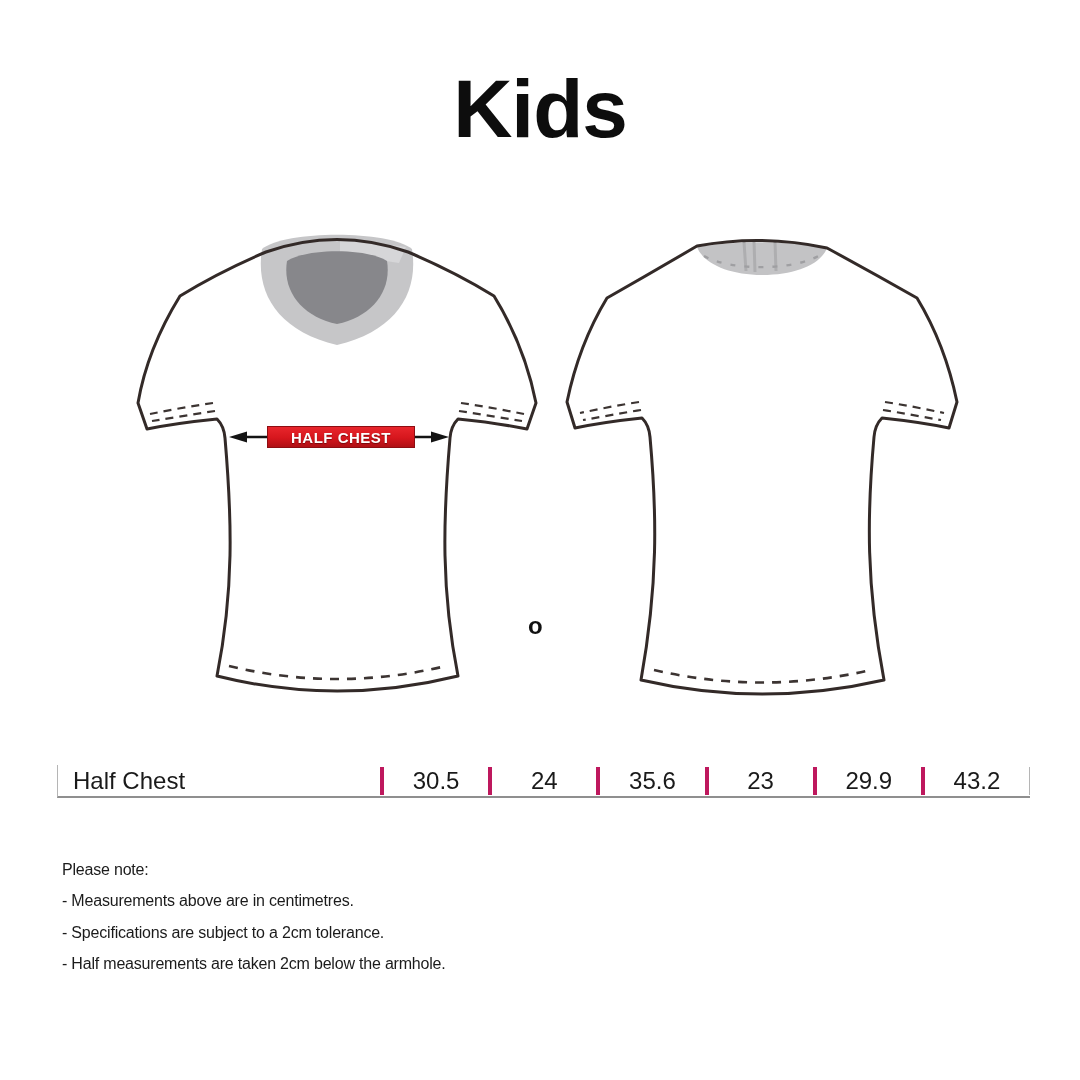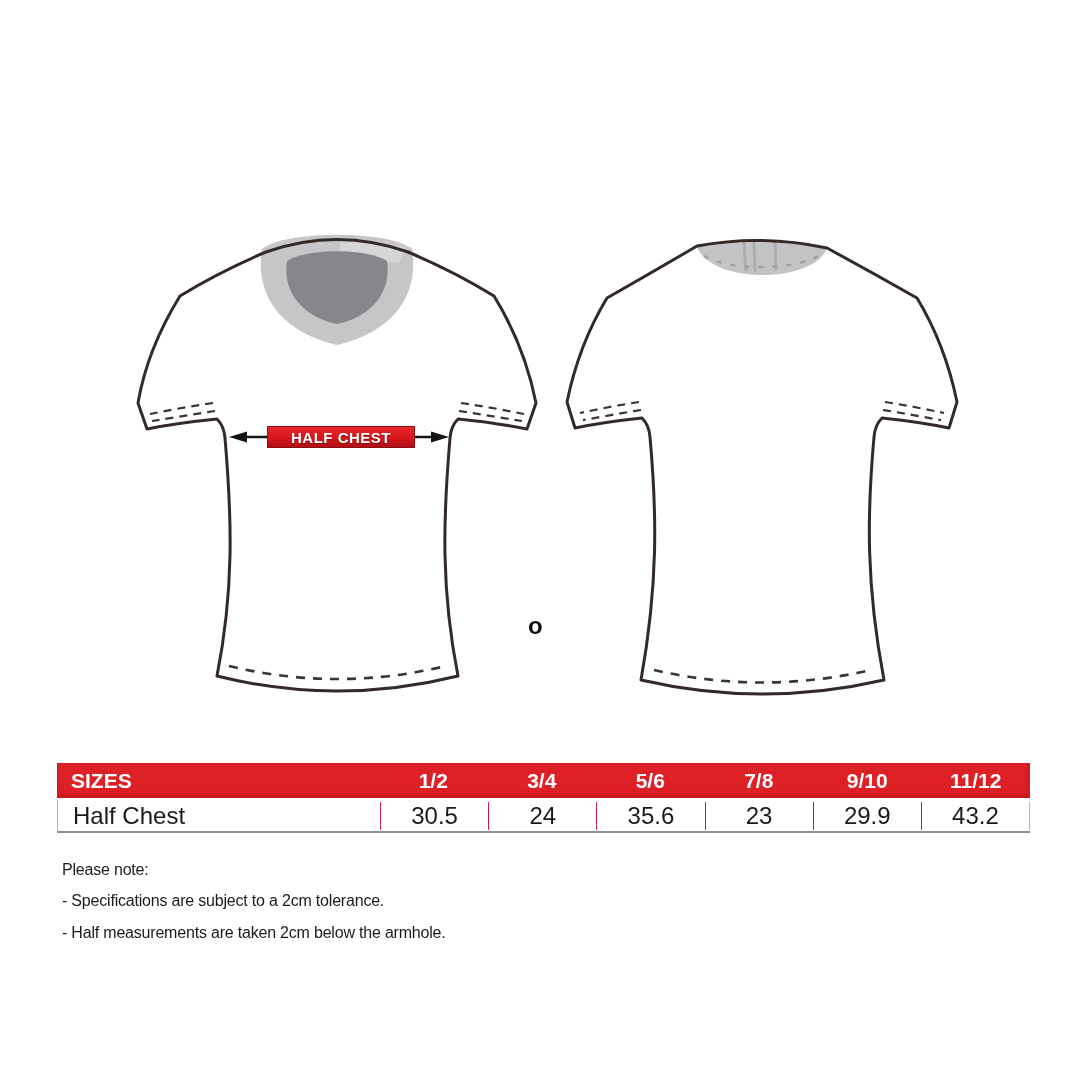--- a/index.html
+++ b/index.html
@@ -90,38 +90,39 @@
   .size-table .cell-label {
     width: 322px;
     padding-left: 15px;
     text-align: left;
   }
   .size-table .thead .cell-label { padding-left: 14px; }
   .size-table .cell-val {
     flex: 1;
     text-align: center;
   }
-  .size-table .trow .cell-val { border-left: 1px solid #be185d; }
+  .size-table .trow .cell-val { border-left: 4px solid #be185d; }
   .size-table .trow .cell-val:last-child { border-right: 1px solid #b5b5b5; }
 
   
   .notes {
     position: absolute;
     left: 62px; top: 854px;
     font-size: 16px;
     line-height: 31.4px;
     color: #1b1b1b;
     letter-spacing: -0.2px;
   }
 </style>
 </head>
 <body>
 
 <div class="page">
 
+  <h1 class="page-title">Kids</h1>
 
   <svg class="diagram-svg" viewBox="0 0 1080 1080" aria-hidden="true">
 
     <g>
 
       <path d="M262,249 C285,230 389,230 412,249 C419,293 396,331 337,345 C278,331 255,293 262,249 Z" fill="#c6c6c8"></path>
 
       <path d="M340,238 L406,247 L399,263 L340,254 Z" fill="#d6d6d8"></path>
 
       <path d="M287,261 C307,248 367,248 387,261 C392,292 371,317 337,324 C303,317 282,292 287,261 Z" fill="#87878b"></path>
@@ -167,39 +168,31 @@
     </g>
   </svg>
 
   <div class="half-chest-label">
     <span>HALF CHEST</span>
   </div>
 
   <span class="stray-o">o</span>
 
   <div class="size-table">
-    <div class="thead">
-      <div class="cell-label">SIZES</div>
-      <div class="cell-val">1/2</div>
-      <div class="cell-val">3/4</div>
-      <div class="cell-val">5/6</div>
-      <div class="cell-val">7/8</div>
-      <div class="cell-val">9/10</div>
-      <div class="cell-val">11/12</div>
-    </div>
     <div class="trow">
       <div class="cell-label">Half Chest</div>
       <div class="cell-val">30.5</div>
       <div class="cell-val">24</div>
       <div class="cell-val">35.6</div>
       <div class="cell-val">23</div>
       <div class="cell-val">29.9</div>
       <div class="cell-val">43.2</div>
     </div>
   </div>
 
   <div class="notes">
     <div>Please note:</div>
+    <div>- Measurements above are in centimetres.</div>
     <div>- Specifications are subject to a 2cm tolerance.</div>
     <div>- Half measurements are taken 2cm below the armhole.</div>
   </div>
 
 </div>
 
 </body></html>

